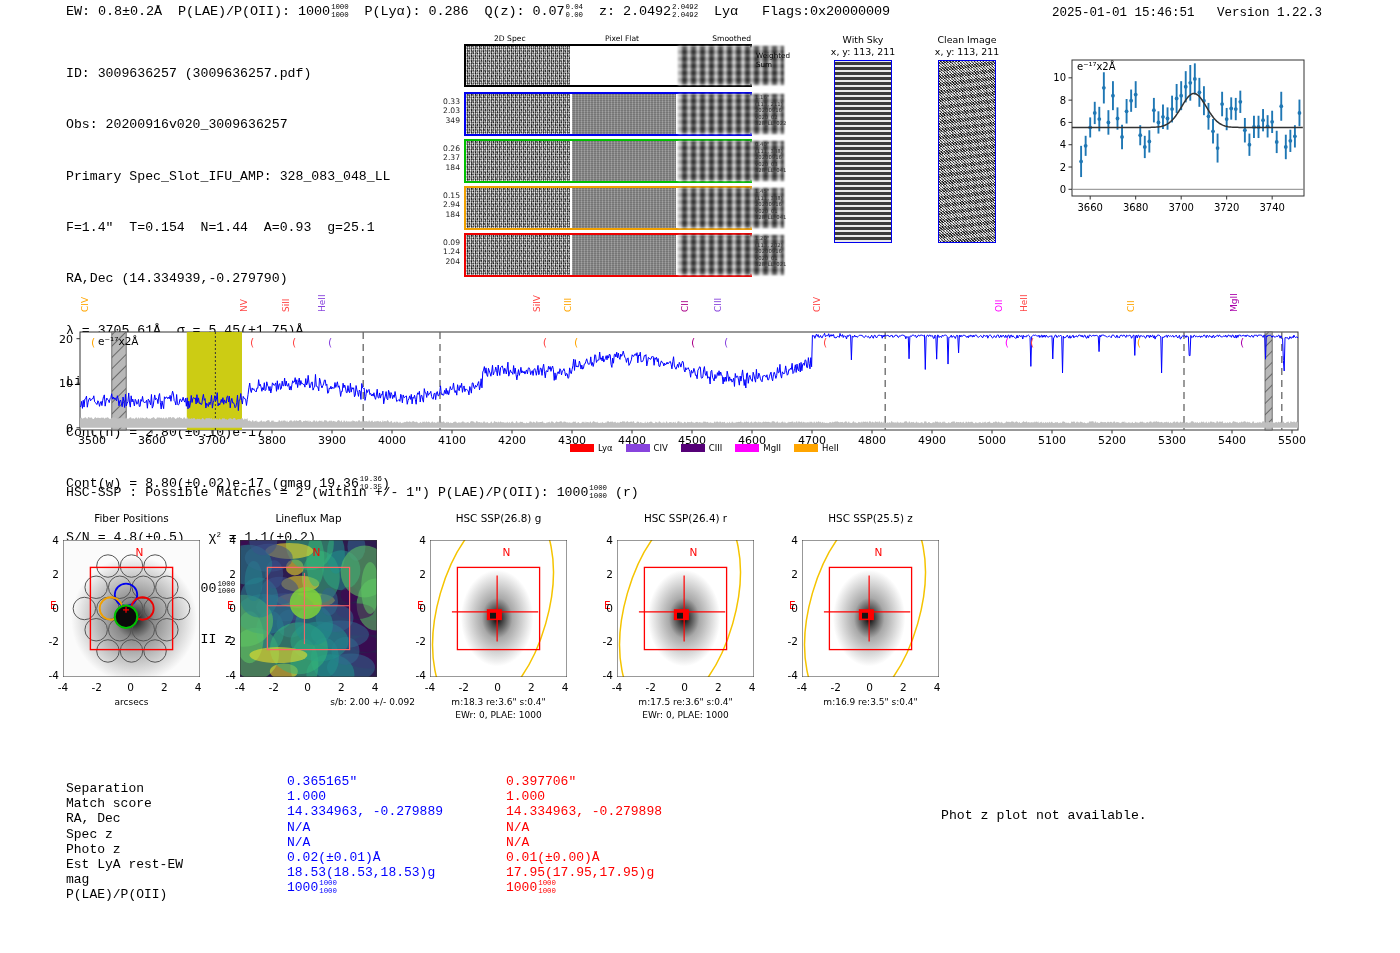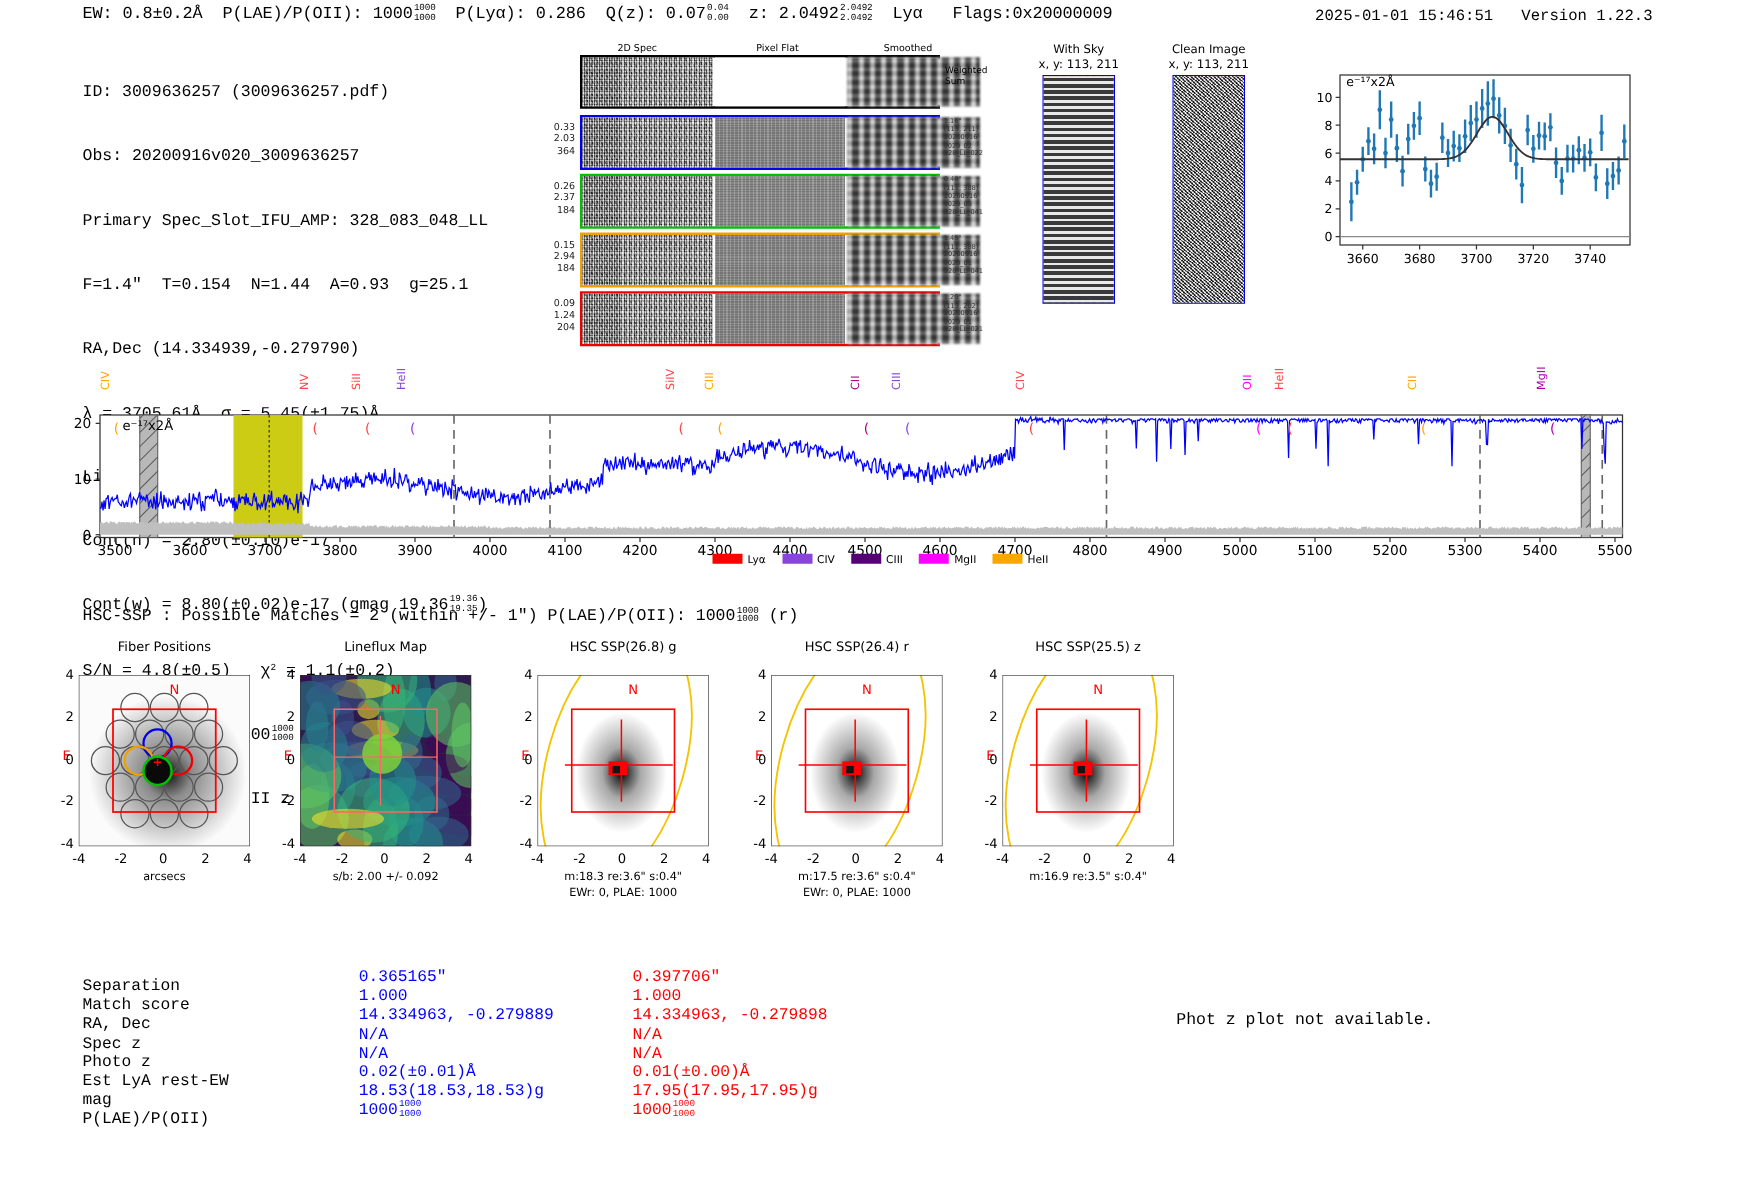--- a/index.html
+++ b/index.html
@@ -137,34 +137,34 @@
   <div class="line">Cont(n) = 2.80(±0.10)e-17</div>
   <div class="line"><span>Cont(w) = 8.80(±0.02)e-17 (gmag 19.36</span><span class="frac"><span class="t">19.36</span><span class="b">19.35</span></span><span>)</span></div>
   <div class="line"><span>S/N = 4.8(±0.5)</span>&nbsp;&nbsp;&nbsp;<span>χ</span><span class="sup">2</span><span> = 1.1(±0.2)</span></div>
   <div class="line"><span>P(LAE)/P(OII): </span><span>1000</span><span class="frac"><span class="t">1000</span><span class="b">1000</span></span><span> (w: </span><span>1000</span><span class="frac"><span class="t">1000</span><span class="b">1000</span></span><span>)</span></div>
   <div class="line">LyA z = 2.0482  OII z = N/A</div>
 </div>
 
 <div class="abs" id="montage">
     <div class="montage-title" style="left: 70px; top: 0px; width: 44px; text-align: left;">2D Spec</div>
     <div class="montage-title" style="left: 176px; top: 0px; width: 44px; text-align: center;">Pixel Flat</div>
-    <div class="montage-title" style="left: 283px; top: 0px; width: 44px; text-align: left;">Smoothed</div>
+    <div class="montage-title" style="left: 283px; top: 0px; width: 44px; text-align: right;">Smoothed</div>
     <div class="mrow" style="top: 10px; height: 43px; border: 2.2px solid rgb(0, 0, 0);">
       <div class="cell noise" style="left: 0px; width: 104px;"></div>
       <div class="cell flat-blank" style="left: 106px; width: 104px;"></div>
       <div class="cell smoothed" style="left: 212px; width: 106px;"></div>
     </div>
     <div class="weighted-sum-label" style="left: 332px; top: 18px;">
       <div>Weighted</div>
       <div>Sum</div>
     </div>
     <div class="rowlabels" style="top: 63px;">
       <div>0.33</div>
       <div>2.03</div>
-      <div>364</div>
+      <div>349</div>
     </div>
     <div class="mrow" style="top: 58px; height: 44px; border: 2px solid rgb(0, 0, 238);">
       <div class="cell noise" style="left: 0px; width: 104px;"></div>
       <div class="cell flat-grey" style="left: 106px; width: 104px;"></div>
       <div class="cell smoothed" style="left: 212px; width: 106px;"></div>
     </div>
     <div class="rowmeta" style="left: 331px; top: 60px;">
       <div>1.16"</div>
       <div>(113, 211)</div>
       <div>20200916</div>
@@ -561,21 +561,21 @@
     <div class="abs sans" style="left: 216px; top: 22px; width: 20px; text-align: right; font-size: 10.5px;">4</div>
     <div class="abs sans" style="left: 216px; top: 55.75px; width: 20px; text-align: right; font-size: 10.5px;">2</div>
     <div class="abs sans" style="left: 216px; top: 89.5px; width: 20px; text-align: right; font-size: 10.5px;">0</div>
     <div class="abs sans" style="left: 216px; top: 123.25px; width: 20px; text-align: right; font-size: 10.5px;">-2</div>
     <div class="abs sans" style="left: 216px; top: 157px; width: 20px; text-align: right; font-size: 10.5px;">-4</div>
     <div class="abs sans" style="left: 227px; top: 169px; width: 26px; text-align: center; font-size: 10.5px;">-4</div>
     <div class="abs sans" style="left: 260.75px; top: 169px; width: 26px; text-align: center; font-size: 10.5px;">-2</div>
     <div class="abs sans" style="left: 294.5px; top: 169px; width: 26px; text-align: center; font-size: 10.5px;">0</div>
     <div class="abs sans" style="left: 328.25px; top: 169px; width: 26px; text-align: center; font-size: 10.5px;">2</div>
     <div class="abs sans" style="left: 362px; top: 169px; width: 26px; text-align: center; font-size: 10.5px;">4</div>
-    <div class="cut-caption" style="left: 202px; top: 184px; width: 213px;">
+    <div class="cut-caption" style="left: 202px; top: 184px; width: 213px; text-align: right;">
       <div>s/b: 2.00 +/- 0.092</div>
     </div>
     <div class="cut-title" style="left: 410px; top: 0px; width: 177px;">HSC SSP(26.8) g</div>
     <svg width="137" height="137" viewBox="0 0 137 137" style="position: absolute; left: 430px; top: 28px;">
       <defs>
         <radialGradient id="gg2" cx="50%" cy="55%" r="44%">
           <stop offset="0%" stop-color="#000000"></stop>
           <stop offset="14%" stop-color="#3a3a3a"></stop>
           <stop offset="42%" stop-color="#a8a8a8"></stop>
           <stop offset="100%" stop-color="#ffffff"></stop>

